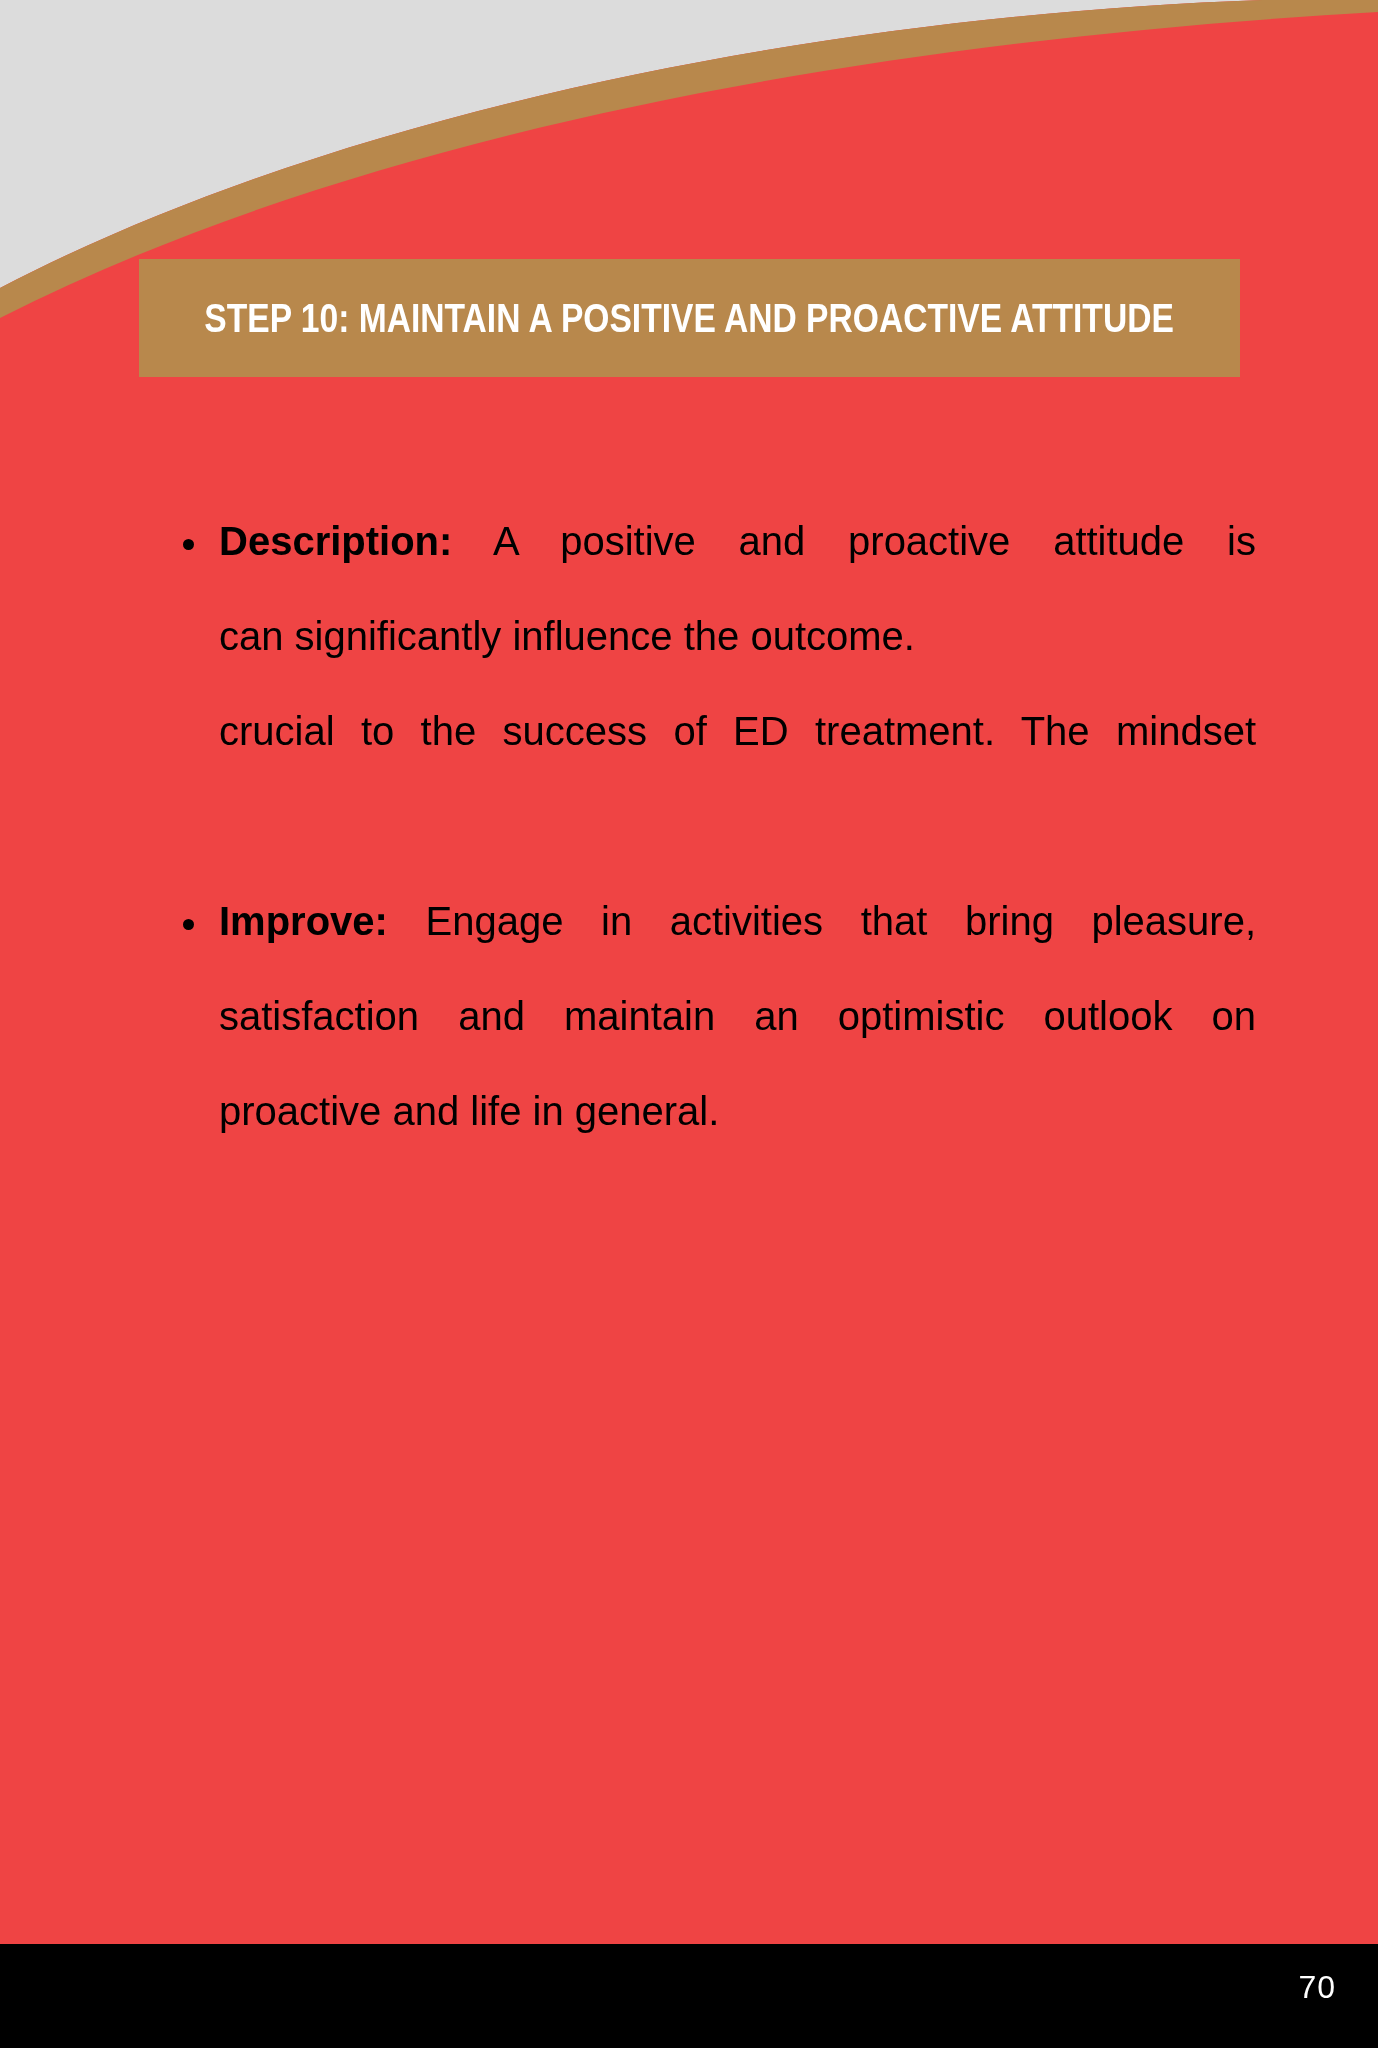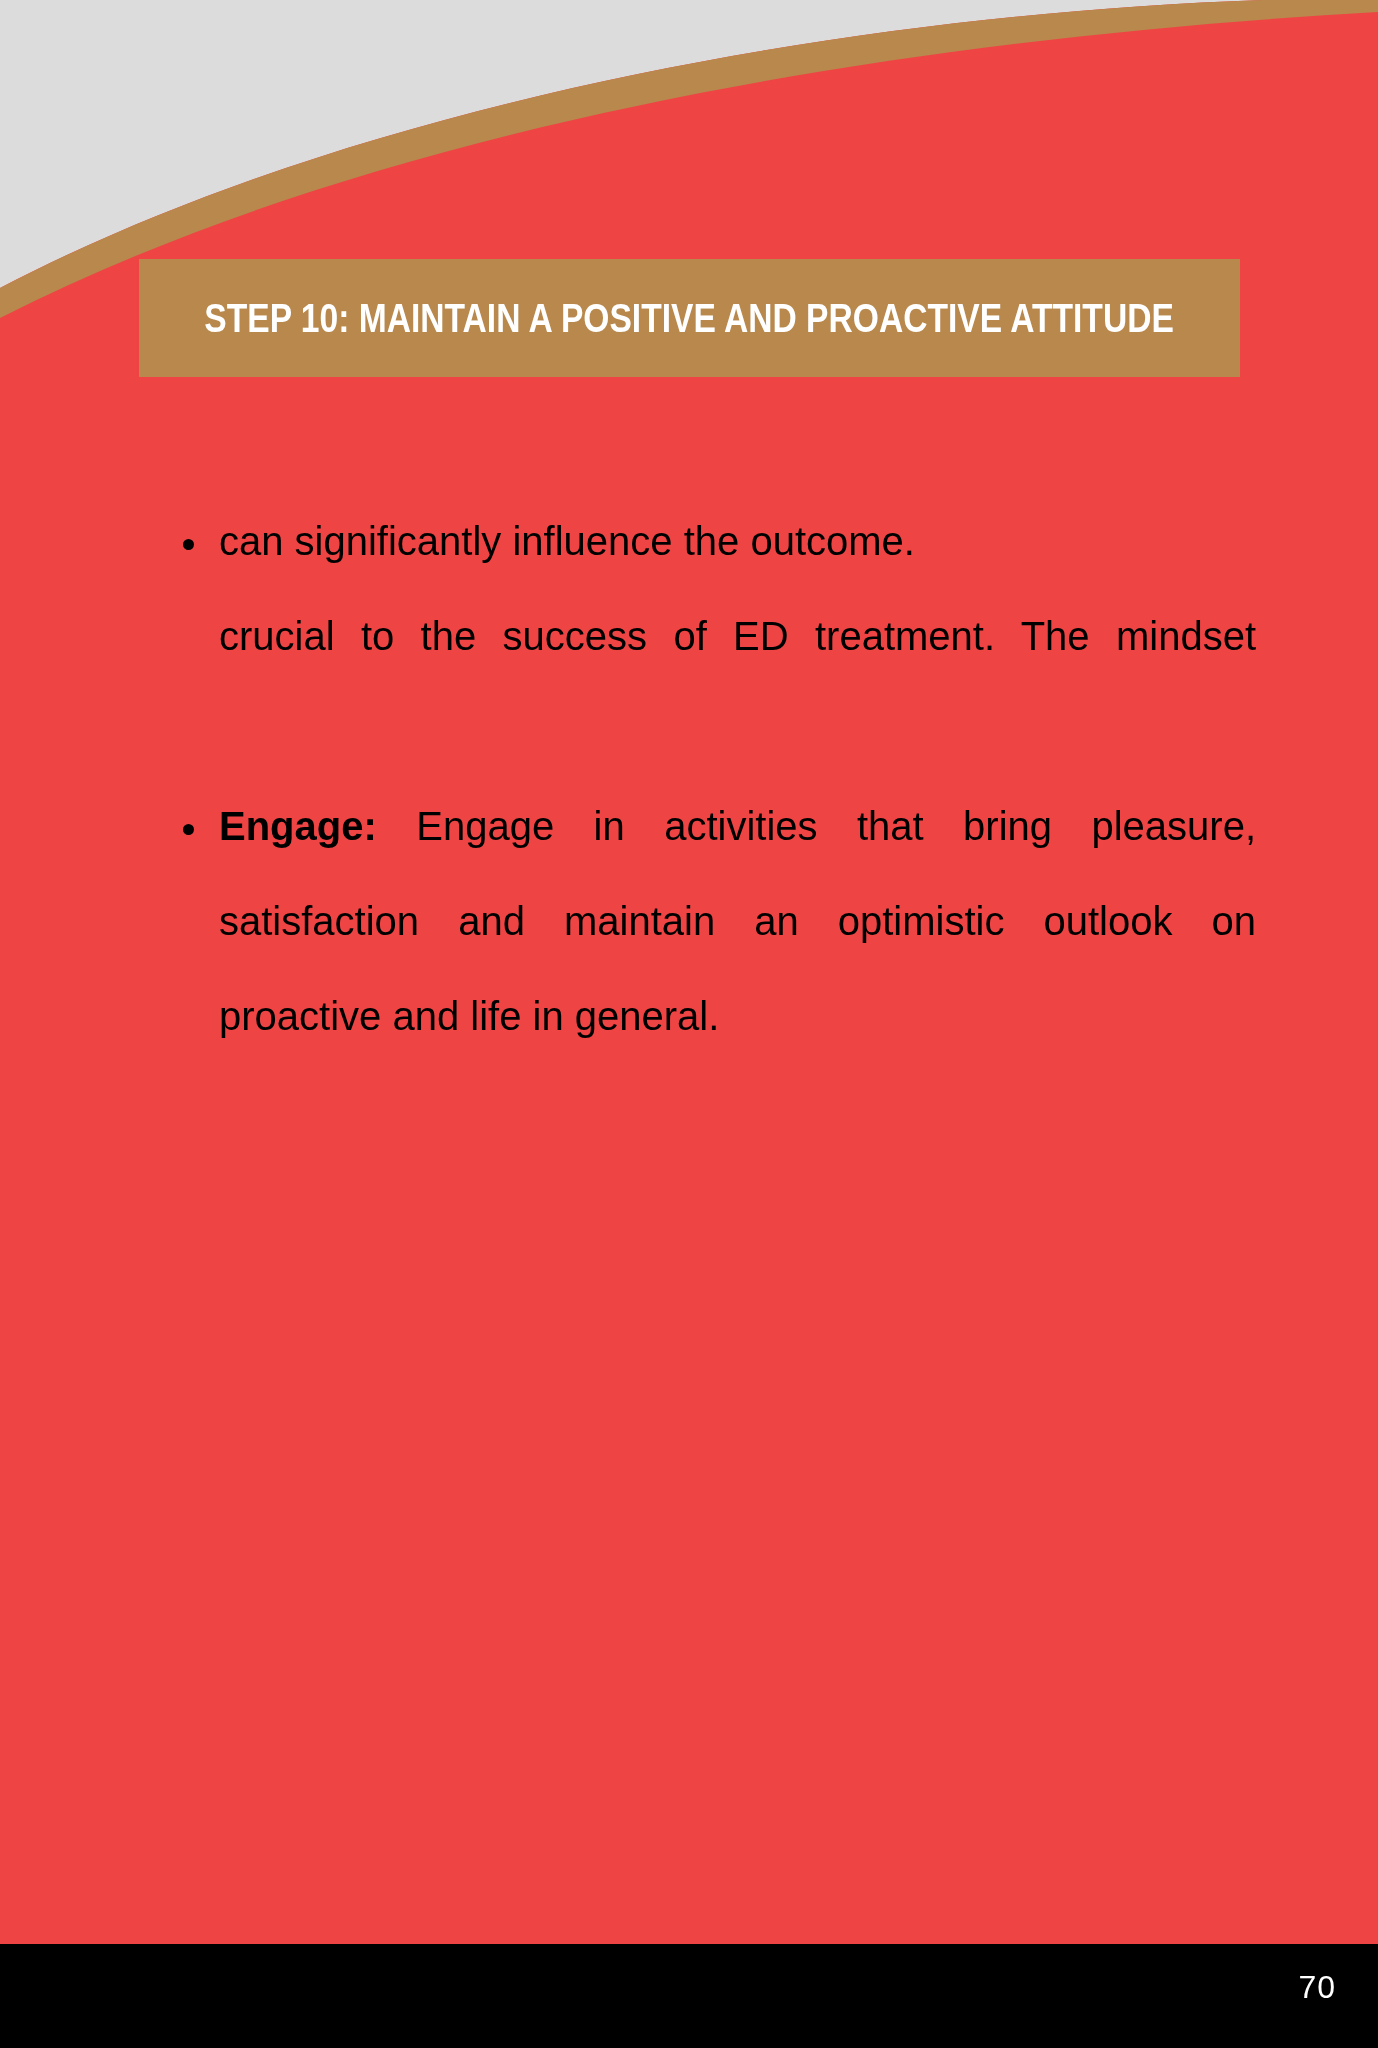--- a/index.html
+++ b/index.html
@@ -106,29 +106,31 @@
 
   <div class="banner">
     <span class="banner-title">STEP 10: MAINTAIN A POSITIVE AND PROACTIVE ATTITUDE</span>
   </div>
 
   <div class="content">
 
     <div class="bullet">
       <span class="dot"></span>
       <div class="text">
+        <div class="line"><span class="lbl">Description:</span>
+          <span>A positive and proactive attitude is</span></div>
         <div class="line last">can significantly influence the outcome.</div>
         <div class="line">crucial to the success of ED treatment. The mindset</div>
       </div>
     </div>
 
     <div class="bullet">
       <span class="dot"></span>
       <div class="text">
-        <div class="line"><span class="lbl">Engage:</span>
+        <div class="line"><span class="lbl">Improve:</span>
           <span>Engage in activities that bring pleasure,</span></div>
         <div class="line">satisfaction and maintain an optimistic outlook on</div>
         <div class="line last">proactive and life in general.</div>
       </div>
     </div>
 
 
   </div>
 
   <div class="footer">

